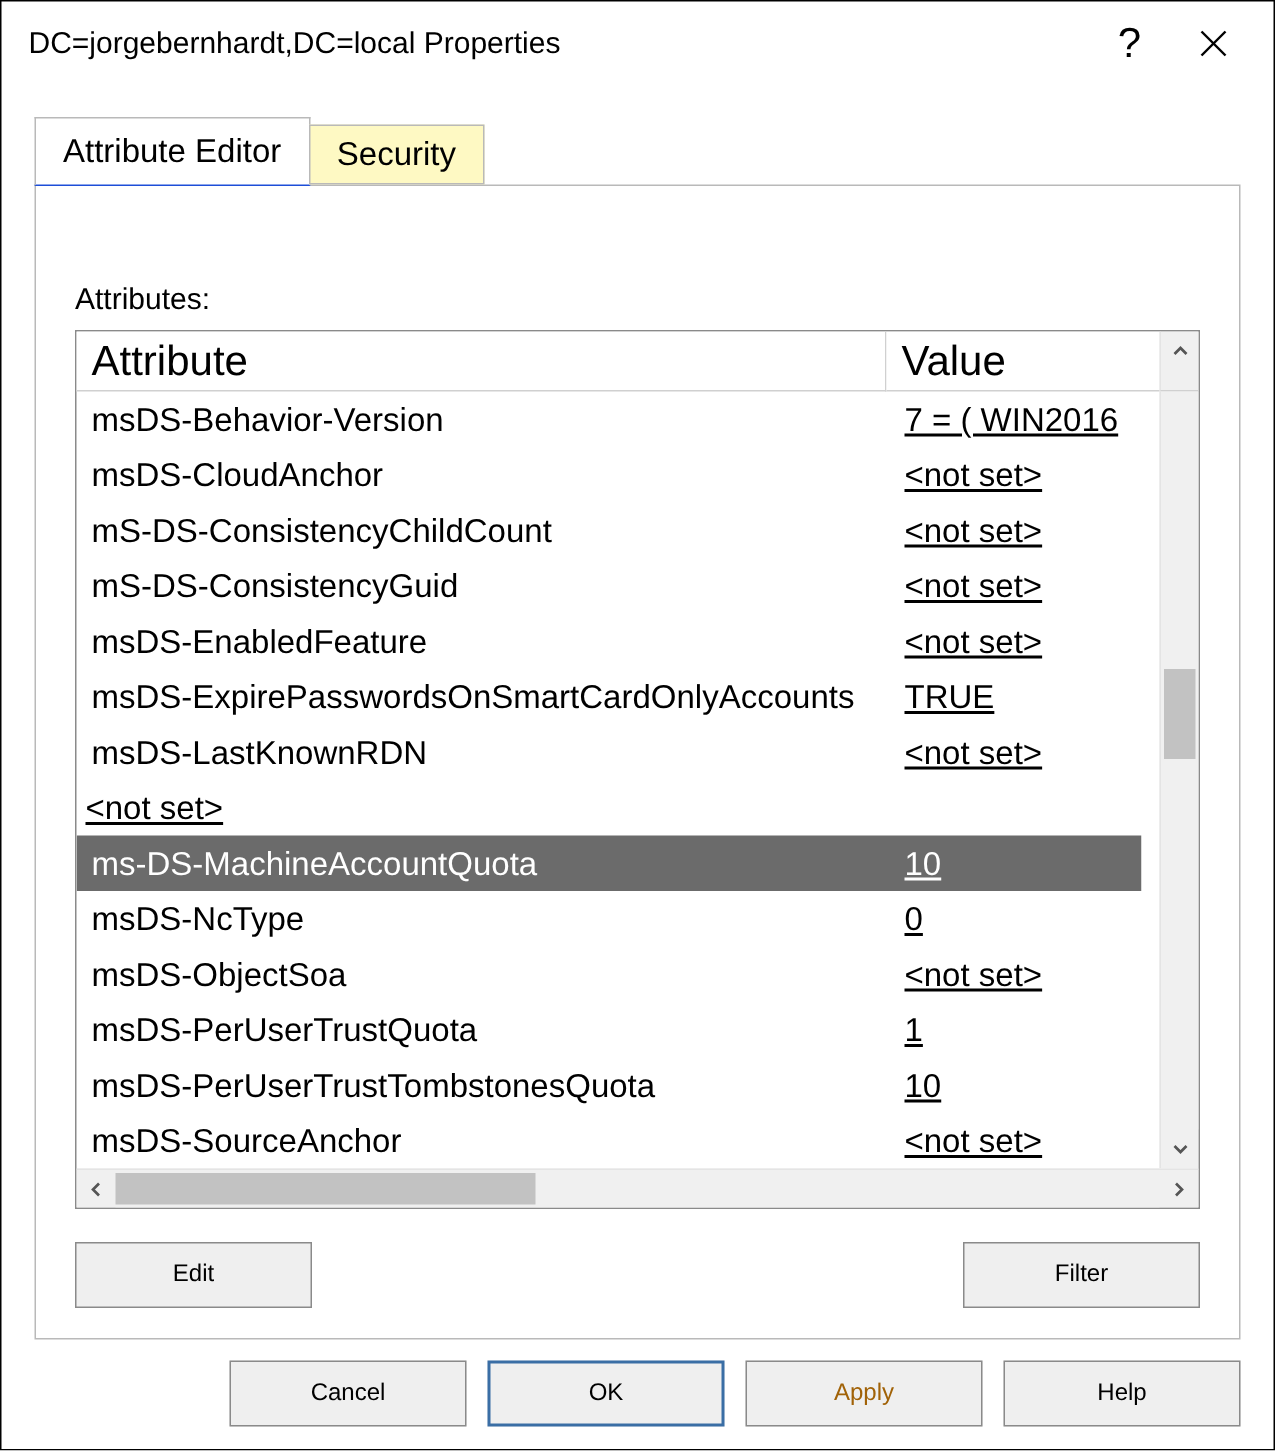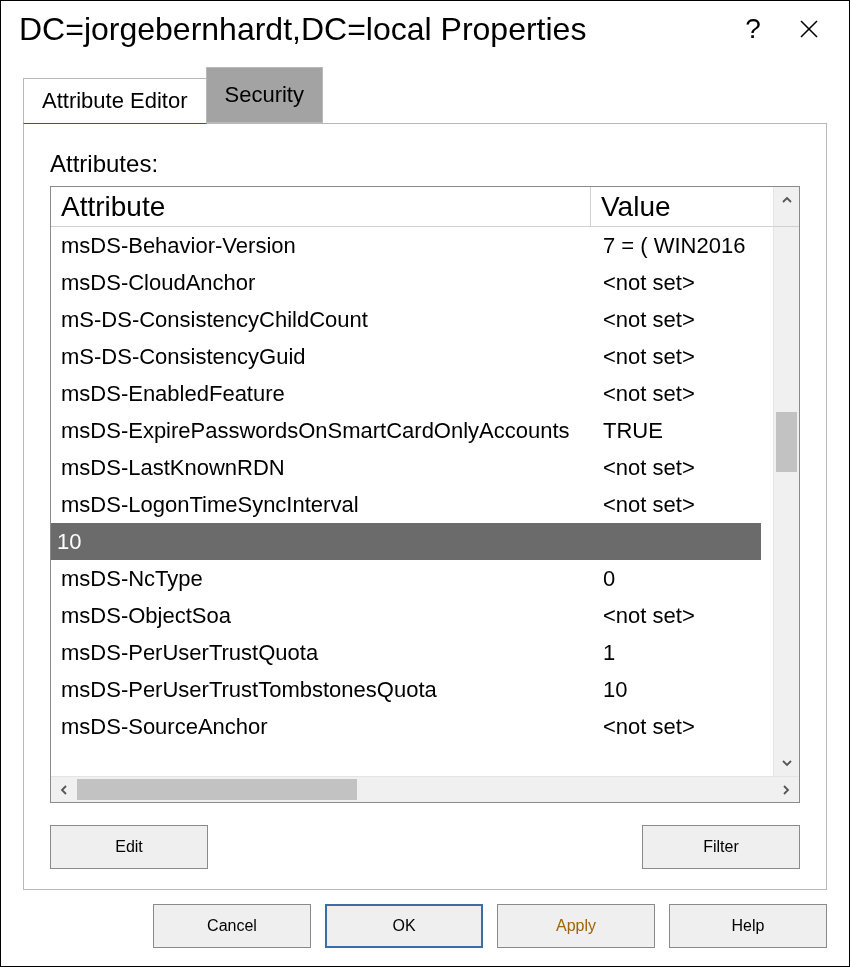--- a/index.html
+++ b/index.html
@@ -20,21 +20,21 @@
     flex-direction: column;
   }
   .titlebar {
     display: flex;
     align-items: center;
     height: 56px;
     padding: 0 12px 0 18px;
   }
   .titlebar .title {
     flex: 1;
-    font-size: 32px;
+    font-size: 20px;
     white-space: nowrap;
   }
   .titlebar .tbtn {
     width: 56px; height: 56px;
     display: flex; align-items: center; justify-content: center;
     font-size: 28px;
     color: #000;
   }
   .titlebar .tbtn svg { stroke: #000; }
   .tabs-wrap {
@@ -44,24 +44,24 @@
     flex-direction: column;
   }
   .tabstrip {
     display: flex;
     align-items: flex-end;
     height: 44px;
     position: relative;
     z-index: 2;
   }
   .tab {
-    height: 56px;
+    height: 40px;
     padding: 0 18px;
     border: 1px solid #b9b9b9;
-    background: #a3a3a3;
+    background: #fef9c3;
     display: flex; align-items: center;
     font-size: 22px;
     margin-right: -1px;
     position: relative;
   }
   .tab.active {
     background: #fff;
     border-bottom: 1px solid #1d4ed8;
     height: 46px;
     top: 1px;
@@ -69,22 +69,23 @@
   .tabpanel {
     border: 1px solid #b9b9b9;
     flex: 1;
     padding: 26px 26px 20px 26px;
     display: flex;
     flex-direction: column;
     position: relative;
     z-index: 1;
   }
   .panel-label {
-    font-size: 24px;
+    font-size: 20px;
     margin-bottom: 8px;
+    margin-top: 39px;
   }
   .listbox {
     border: 1px solid #8a8a8a;
     flex: 1;
     display: flex;
     flex-direction: column;
     overflow: hidden;
   }
   .list-header {
     display: flex;
@@ -133,21 +134,21 @@
     overflow: hidden;
   }
   .row {
     display: flex;
     height: 37px;
     align-items: center;
     font-size: 22px;
     white-space: nowrap;
   }
   .row .c-attr { width: 546px; padding-left: 10px; overflow:hidden;}
-  .row .c-val  { flex: 1; padding-left: 6px; overflow:hidden;}
+  .row .c-val  { flex: 1; padding-left: 6px; overflow:hidden;text-decoration:underline;}
   .row.selected { background: #6b6b6b; color: #fff; }
   .hscroll {
     height: 26px;
     display:flex;
     background:#f0f0f0;
     border-top:1px solid #e4e4e4;
   }
   .hscroll-btn {
     width:26px;display:flex;align-items:center;justify-content:center;
     font-size:16px;color:#555;
@@ -245,24 +246,24 @@
               </div>
               <div class="row">
                 <div class="c-attr">msDS-ExpirePasswordsOnSmartCardOnlyAccounts</div>
                 <div class="c-val">TRUE</div>
               </div>
               <div class="row">
                 <div class="c-attr">msDS-LastKnownRDN</div>
                 <div class="c-val">&lt;not set&gt;</div>
               </div>
               <div class="row">
-                <div class="c-attr">msDS-LogonTimeSyncInterval</div>
                 <div class="c-val">&lt;not set&gt;</div>
               </div>
               <div class="row selected">
+                <div class="c-attr">ms-DS-MachineAccountQuota</div>
                 <div class="c-val">10</div>
               </div>
               <div class="row">
                 <div class="c-attr">msDS-NcType</div>
                 <div class="c-val">0</div>
               </div>
               <div class="row">
                 <div class="c-attr">msDS-ObjectSoa</div>
                 <div class="c-val">&lt;not set&gt;</div>
               </div>

